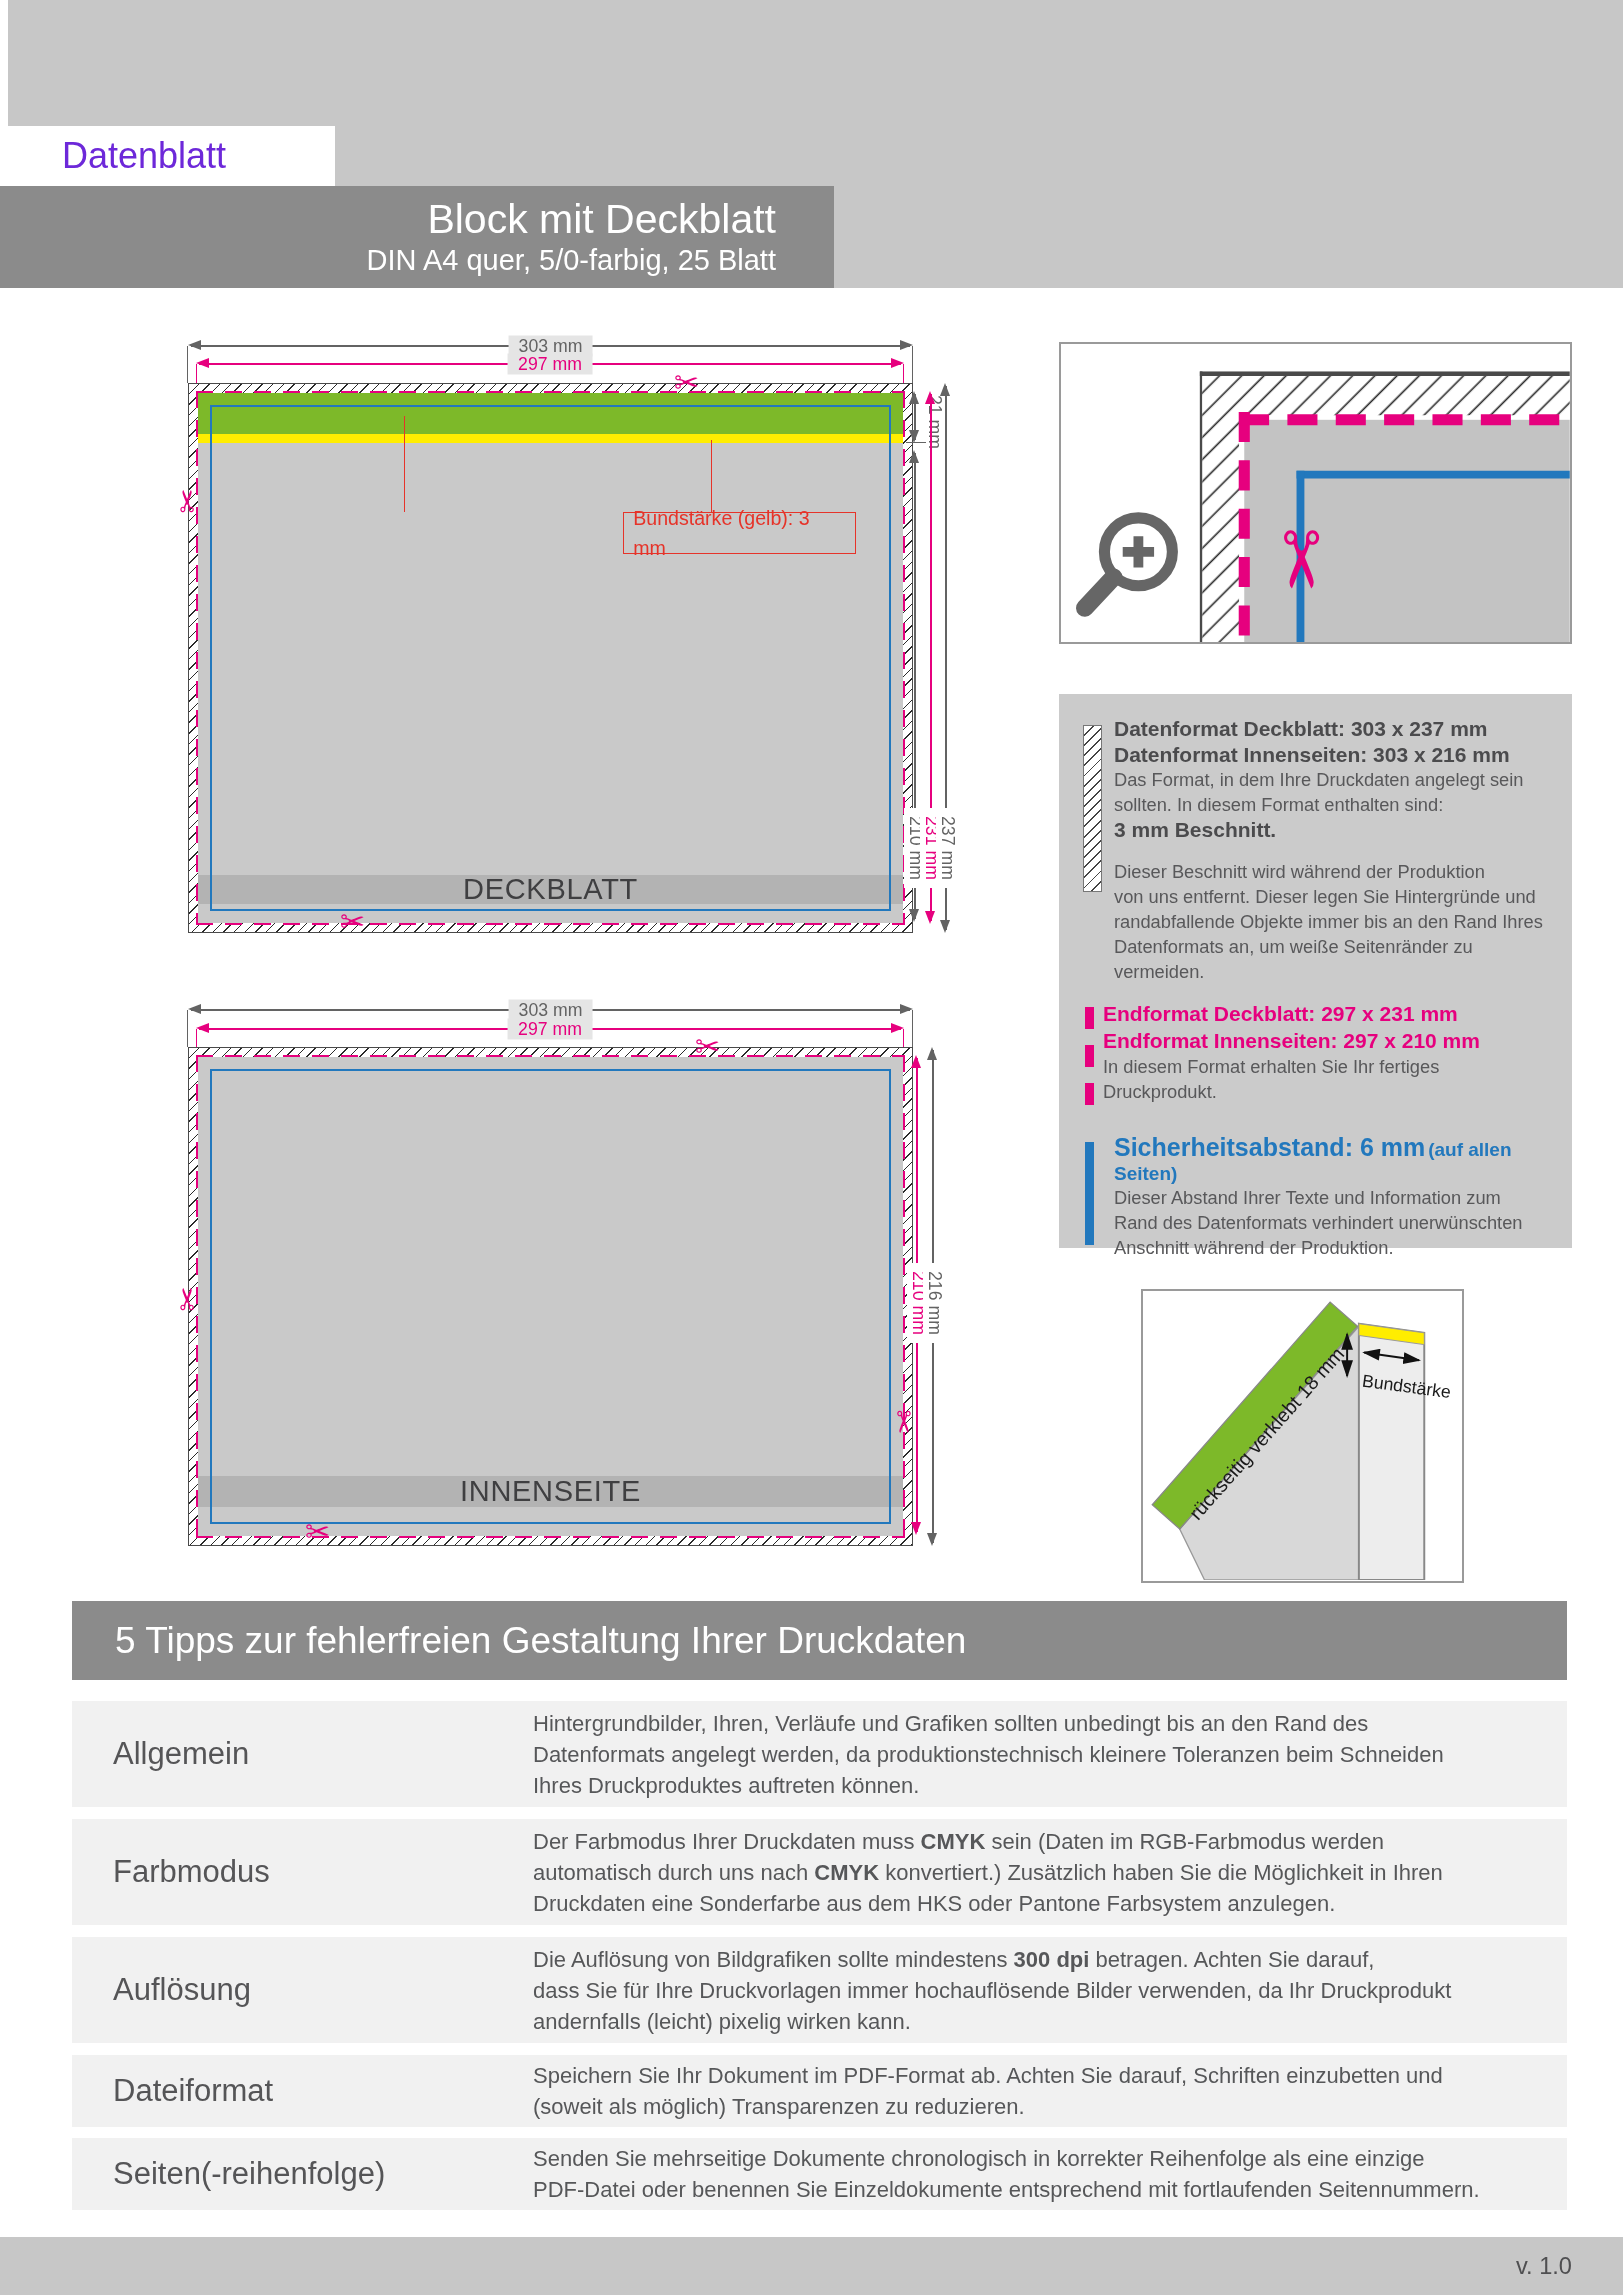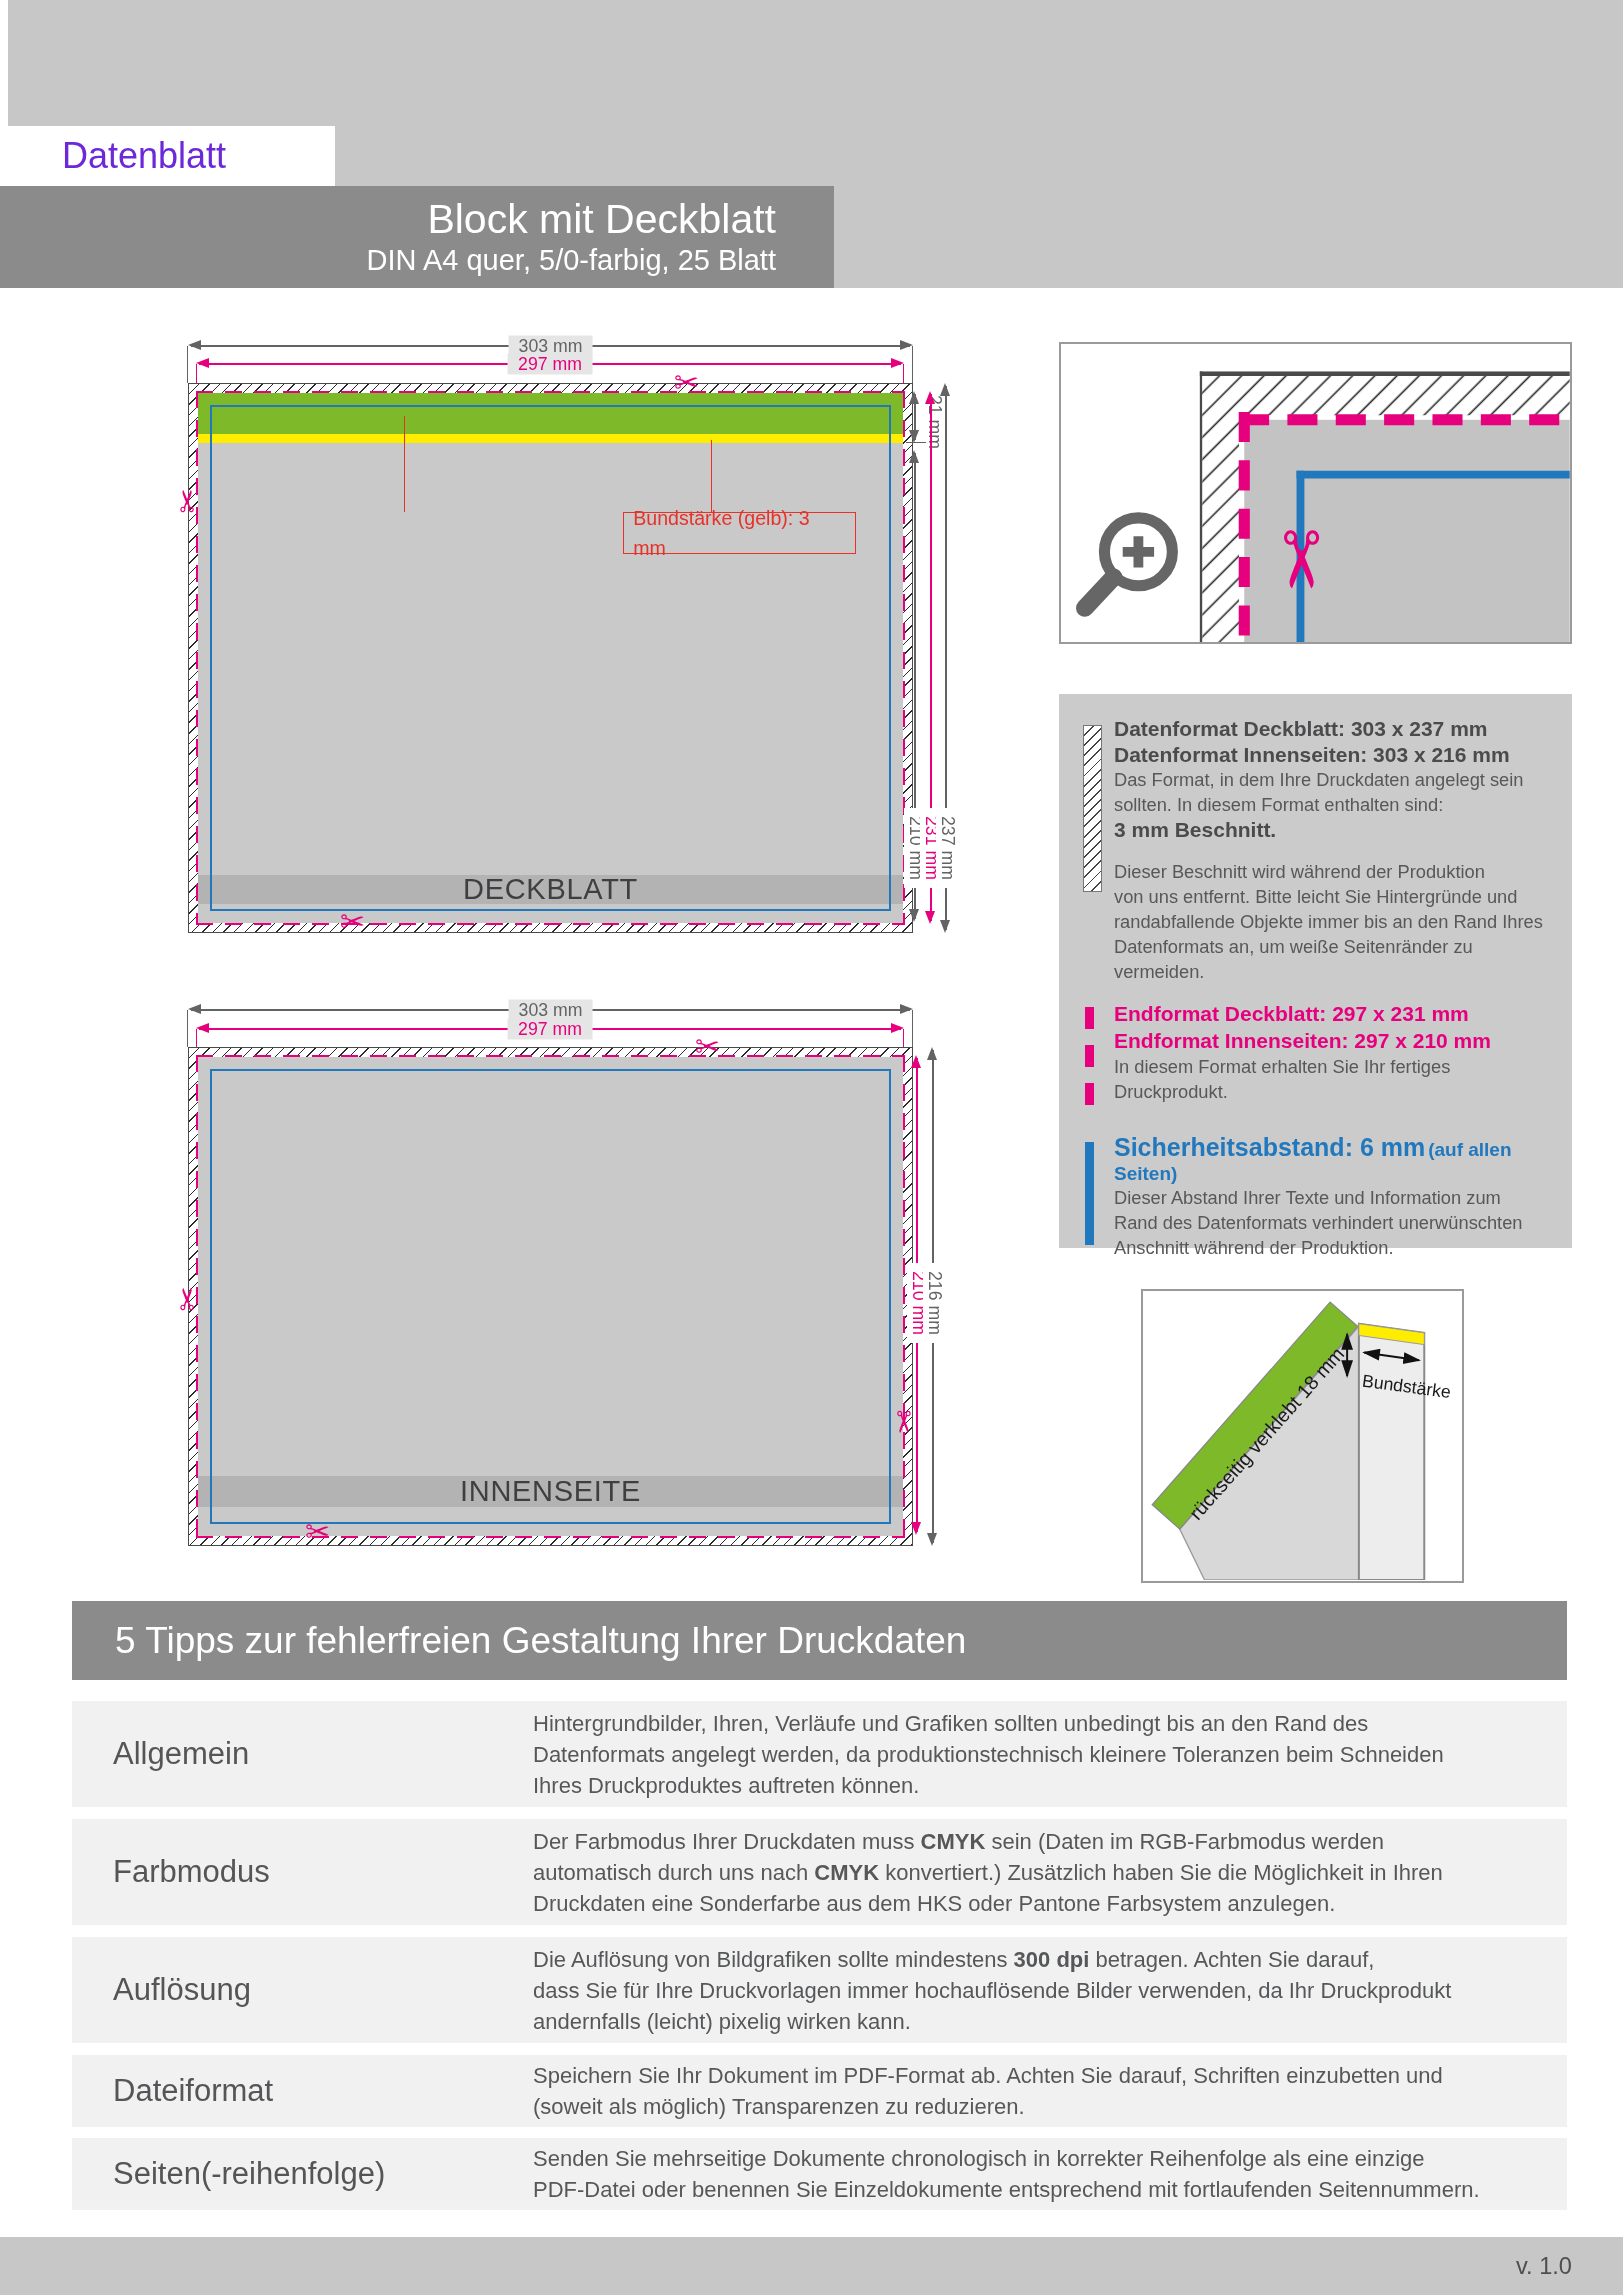--- a/index.html
+++ b/index.html
@@ -256,27 +256,27 @@
     <i class="a ib-icon-bleed"></i>
     <div class="a" style="left:55px;top:22px;">
       <div class="ib-t">Datenformat Deckblatt: 303 x 237 mm</div>
       <div class="ib-t">Datenformat Innenseiten: 303 x 216 mm</div>
       <div class="ib-r">Das Format, in dem Ihre Druckdaten angelegt sein</div>
       <div class="ib-r">sollten. In diesem Format enthalten sind:</div>
       <div class="ib-t">3 mm Beschnitt.</div>
     </div>
     <div class="a" style="left:55px;top:165px;">
       <div class="ib-r">Dieser Beschnitt wird während der Produktion</div>
-      <div class="ib-r">von uns entfernt. Bitte leicht Sie Hintergründe und</div>
+      <div class="ib-r">von uns entfernt. Dieser legen Sie Hintergründe und</div>
       <div class="ib-r">randabfallende Objekte immer bis an den Rand Ihres</div>
       <div class="ib-r">Datenformats an, um weiße Seitenränder zu</div>
       <div class="ib-r">vermeiden.</div>
     </div>
     <i class="a ib-icon-dash"></i>
-    <div class="a" style="left:55px;top:306px;">
+    <div class="a" style="left:44px;top:306px;">
       <div class="ib-tm">Endformat Deckblatt: 297 x 231 mm</div>
       <div class="ib-tm">Endformat Innenseiten: 297 x 210 mm</div>
       <div class="ib-r">In diesem Format erhalten Sie Ihr fertiges</div>
       <div class="ib-r">Druckprodukt.</div>
     </div>
     <i class="a ib-icon-blue"></i>
     <div class="a" style="left:55px;top:438px;">
       <div>
         <span class="ib-safety">Sicherheitsabstand: 6 mm</span>
         <span class="ib-safety-sfx"> (auf allen Seiten)</span>

